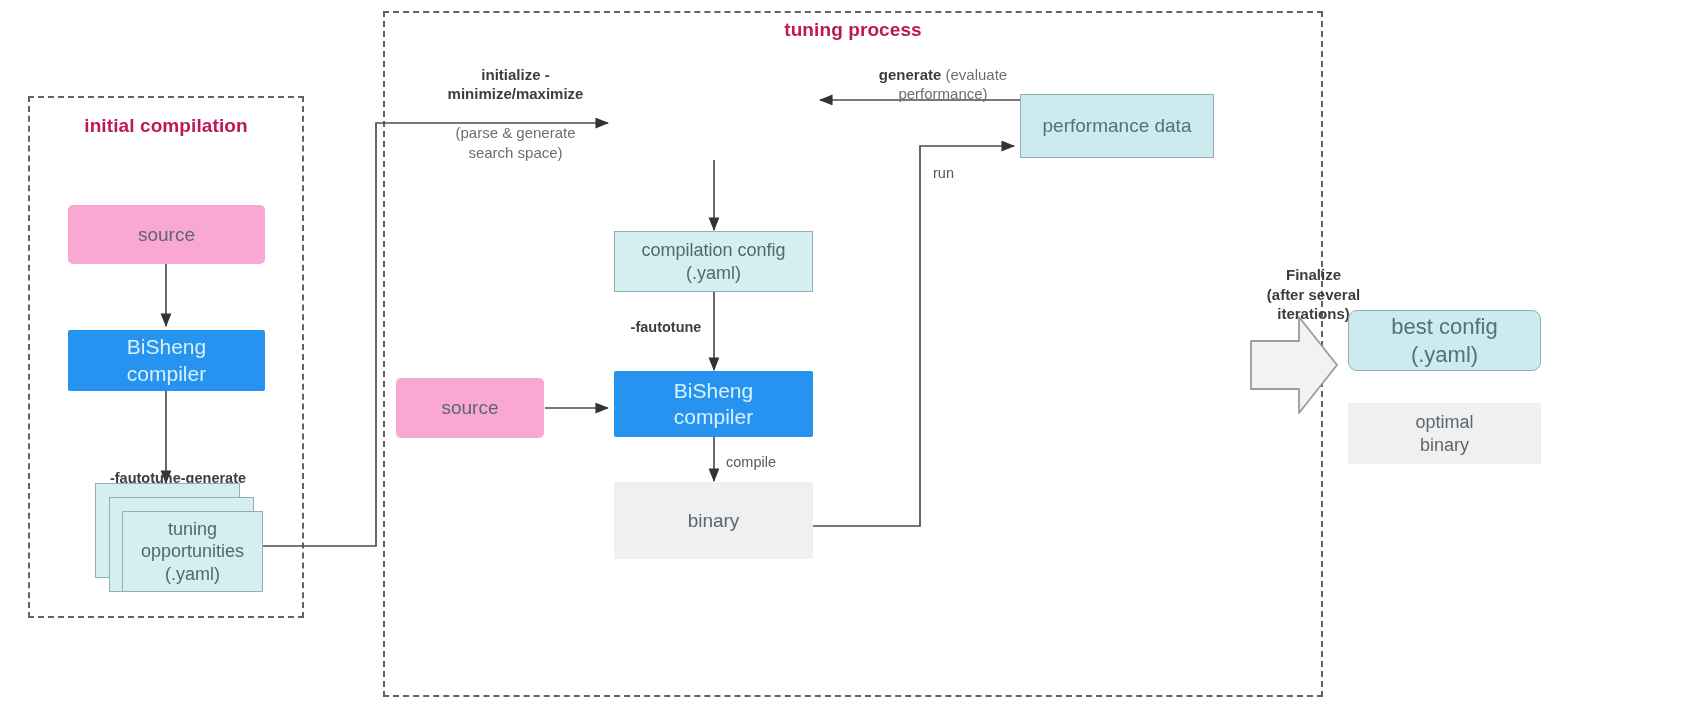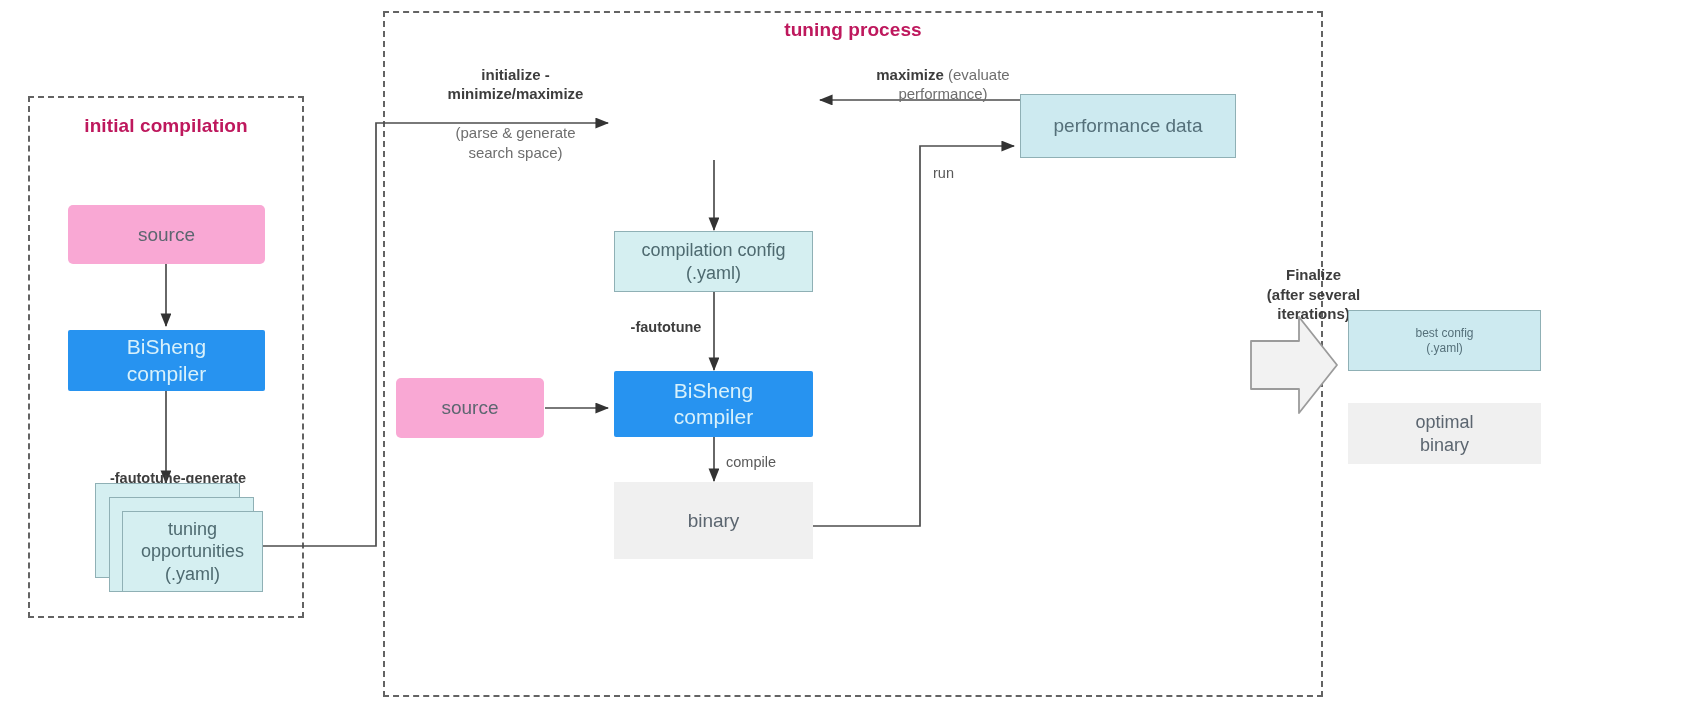--- a/index.html
+++ b/index.html
@@ -155,46 +155,46 @@
 (.yaml)</div>
 
   <div class="edge-label" style="left:418px; top:45px; width:195px; font-size:15px;">
     <span style="font-weight:bold; color:#3d3d3d; display:block;">initialize -
 minimize/maximize</span>
     <span style="color:#6e6e6e; display:block;">(parse &amp; generate
 search space)</span>
   </div>
 
   <div class="edge-label" style="left:828px; top:45px; width:230px; font-size:15px;">
-    <span style="font-weight:bold; color:#3d3d3d;">maximize</span><span style="color:#6e6e6e;"> (evaluate
+    <span style="font-weight:bold; color:#3d3d3d;">generate</span><span style="color:#6e6e6e;"> (evaluate
 performance)</span>
   </div>
 
 
   <div class="node n-yaml" style="left:614px; top:231px; width:199px; height:61px; font-size:18px;">compilation config
 (.yaml)</div>
 
   <div class="edge-label" style="left:606px; top:318px; width:120px; font-size:14.5px; font-weight:bold; color:#3d3d3d; text-align:center;">-fautotune</div>
 
   <div class="node n-source" style="left:396px; top:378px; width:148px; height:60px;">source</div>
 
   <div class="node n-bisheng" style="left:614px; top:371px; width:199px; height:66px;">BiSheng
 compiler</div>
 
   <div class="edge-label" style="left:726px; top:453px; width:110px; font-size:14.5px; text-align:left;">compile</div>
 
   <div class="node n-binary" style="left:614px; top:482px; width:199px; height:77px;">binary</div>
 
   <div class="edge-label" style="left:933px; top:164px; width:60px; font-size:14.5px; text-align:left;">run</div>
 
-  <div class="node n-perf" style="left:1020px; top:94px; width:216px; height:64px;">performance data</div>
+  <div class="node n-perf" style="left:1020px; top:94px; width:194px; height:64px;">performance data</div>
 
   <div class="edge-label" style="left:1236px; top:265px; width:155px; font-size:15px; font-weight:bold; color:#3d3d3d;">Finalize
 (after several
 iterations)</div>
 
-  <div class="node n-perf" style="left:1348px; top:310px; width:193px; height:61px; font-size:12px;">best config
+  <div class="node n-perf" style="left:1348px; top:310px; width:193px; height:61px; font-size:22px;border-radius:9px;">best config
 (.yaml)</div>
 
   <div class="node n-binary" style="left:1348px; top:403px; width:193px; height:61px; font-size:18px;">optimal
 binary</div>
 
 </div>
 
 </body></html>

